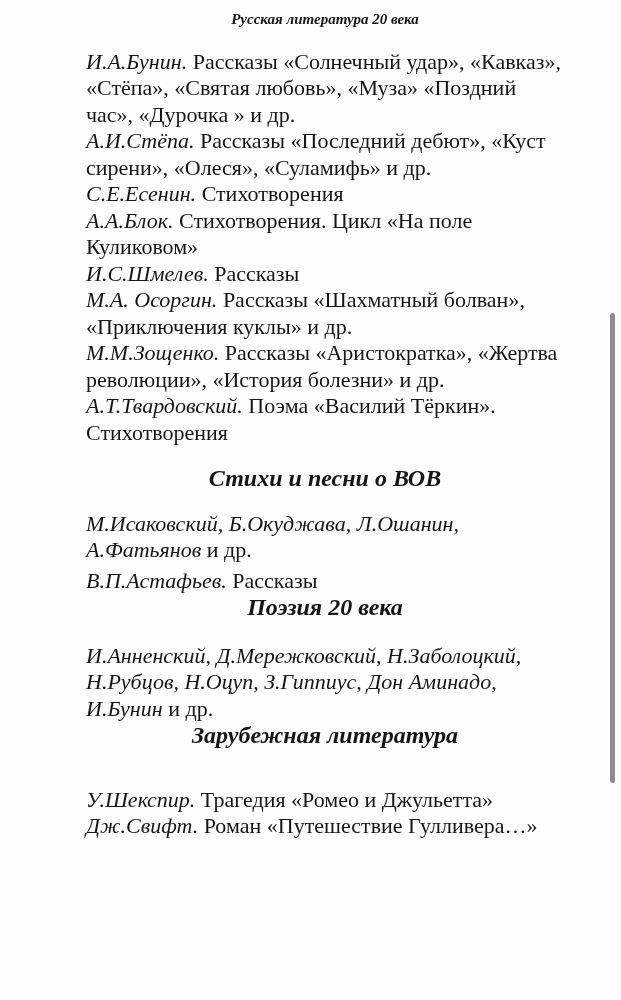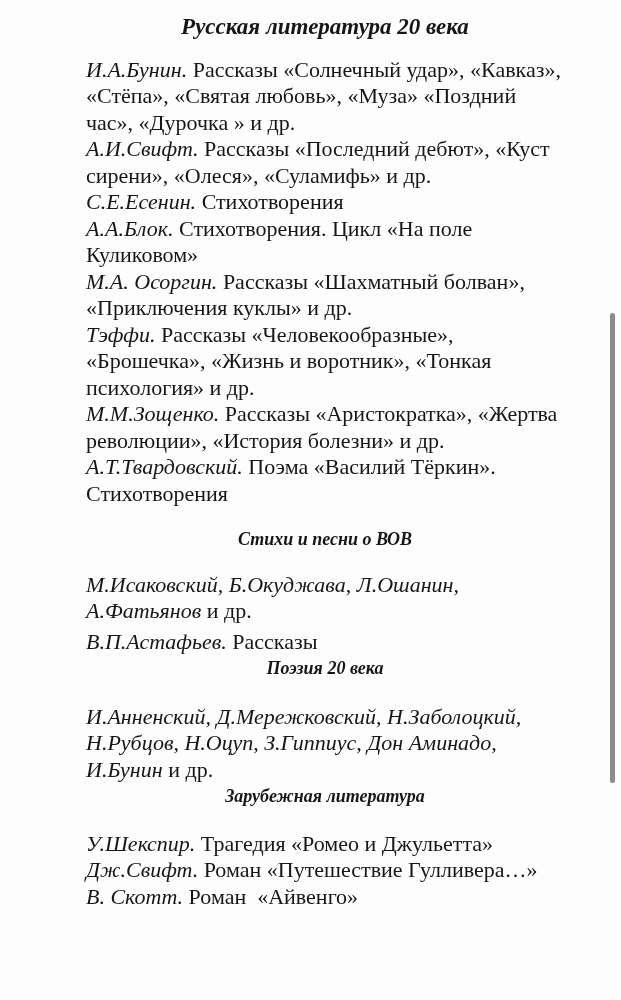--- a/index.html
+++ b/index.html
@@ -19,63 +19,62 @@
     width: 478px;
     font-size: 22px;
     line-height: 26.5px;
   }
   .entry { margin: 0; white-space: pre-wrap; }
   .entry i { }
   .hd {
     font-weight: bold;
     font-style: italic;
     text-align: center;
-    font-size: 18px;
+    font-size: 24px;
     line-height: 26.5px;
   }
-  h1.hd.title   { margin: 12px 0 16px 0; font-size: 23px; }
+  h1.hd.title   { margin: 4px 0 16px 0; font-size: 15px; }
   h2.hd.h-vov   { margin: 19px 0 19px 0; }
   h2.hd.h-poetry  { margin: 0 0 22px 0; text-align: center; }
-  h2.hd.h-foreign { margin: 0 0 21px 0; font-style: italic; }
+  h2.hd.h-foreign { margin: 0 0 38px 0; font-style: italic; }
   .gap-top { margin-top: 4px; }
   .scrollbar-thumb {
     position: absolute;
     right: 6px; top: 313px;
     width: 5px; height: 470px;
     background: #8c8c8c;
     border-radius: 3px;
   }
 </style>
 </head>
 <body>
 
 <main class="doc">
 
   <h1 class="hd title">Русская литература 20 века</h1>
 
   <p class="entry"><i>И.А.Бунин.</i> <span>Рассказы «Солнечный удар», «Кавказ», «Стёпа», «Святая любовь», «Муза» «Поздний час», «Дурочка » и др.</span></p>
-  <p class="entry"><i>А.И.Свифт.</i> <span>Рассказы «Последний дебют», «Куст сирени», «Олеся», «Суламифь» и др.</span></p>
+  <p class="entry"><i>А.И.Стёпа.</i> <span>Рассказы «Последний дебют», «Куст сирени», «Олеся», «Суламифь» и др.</span></p>
   <p class="entry"><i>С.Е.Есенин.</i> <span>Стихотворения</span></p>
   <p class="entry"><i>А.А.Блок.</i> <span>Стихотворения. Цикл «На поле Куликовом»</span></p>
+  <p class="entry"><i>И.С.Шмелев.</i> <span>Рассказы</span></p>
   <p class="entry"><i>М.А. Осоргин.</i> <span>Рассказы «Шахматный болван», «Приключения куклы» и др.</span></p>
-  <p class="entry"><i>Тэффи.</i> <span>Рассказы «Человекообразные», «Брошечка», «Жизнь и воротник», «Тонкая психология» и др.</span></p>
   <p class="entry"><i>М.М.Зощенко.</i> <span>Рассказы «Аристократка», «Жертва революции», «История болезни» и др.</span></p>
   <p class="entry"><i>А.Т.Твардовский.</i> <span>Поэма «Василий Тёркин». Стихотворения</span></p>
 
   <h2 class="hd h-vov">Стихи и песни о ВОВ</h2>
 
   <p class="entry"><i>М.Исаковский, Б.Окуджава, Л.Ошанин, А.Фатьянов</i> <span>и др.</span></p>
 
   <p class="entry gap-top"><i>В.П.Астафьев.</i> <span>Рассказы</span></p>
 
   <h2 class="hd h-poetry">Поэзия 20 века</h2>
 
   <p class="entry"><i>И.Анненский, Д.Мережковский, Н.Заболоцкий, Н.Рубцов, Н.Оцуп, З.Гиппиус, Дон Аминадо, И.Бунин</i> <span>и др.</span></p>
 
   <h2 class="hd h-foreign">Зарубежная литература</h2>
 
   <p class="entry"><i>У.Шекспир.</i> <span>Трагедия «Ромео и Джульетта»</span></p>
   <p class="entry"><i>Дж.Свифт.</i> <span>Роман «Путешествие Гулливера…»</span></p>
-  <p class="entry"><i>В. Скотт.</i> <span>Роман  «Айвенго»</span></p>
 
 </main>
 
 <div class="scrollbar-thumb"></div>
 
 </body></html>

